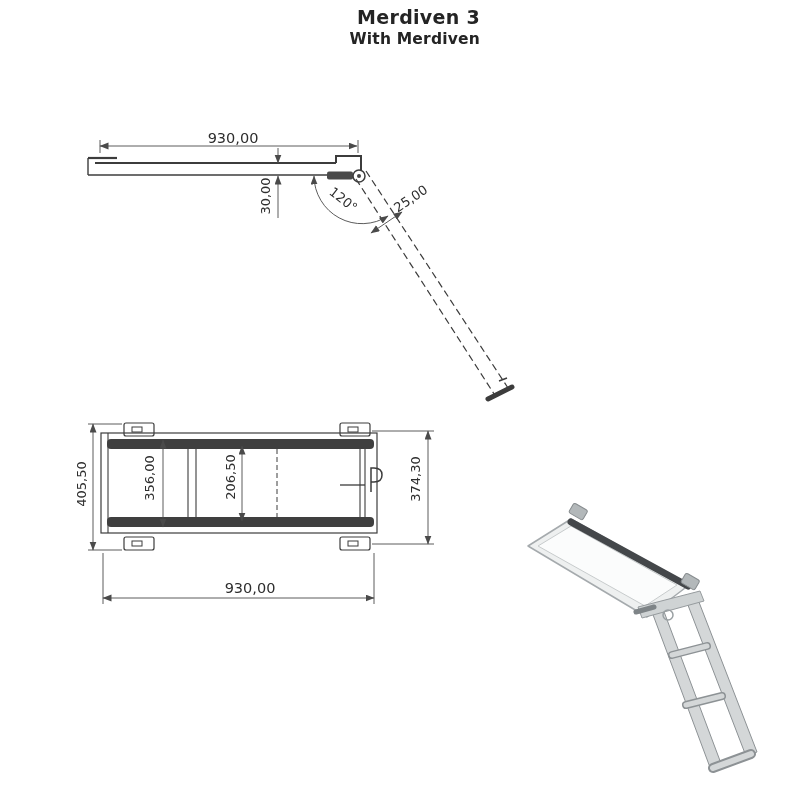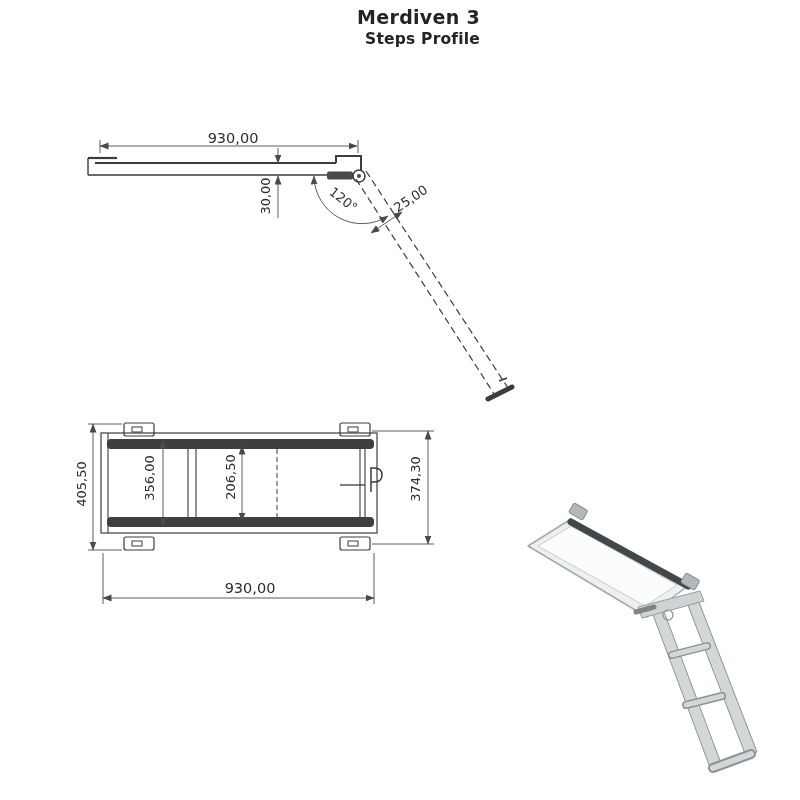--- a/index.html
+++ b/index.html
@@ -12,21 +12,21 @@
   svg text{font-family:"DejaVu Sans","Liberation Sans",sans-serif;fill:#2e2e2e;font-size:13px;}
   text.big{font-size:14.5px;}
 </style>
 </head>
 <body>
 
 <div class="sheet">
 
   <div class="title-block">
     <div class="t-big">Merdiven 3</div>
-    <div class="t-small">Steps Profile</div>
+    <div class="t-small">With Merdiven</div>
   </div>
 
   <svg width="800" height="800" viewBox="0 0 800 800">
     <defs>
       <marker id="arrow" markerUnits="userSpaceOnUse" markerWidth="10" markerHeight="8" refX="8.5" refY="3.5" orient="auto-start-reverse">
         <path d="M0,0 L9,3.5 L0,7 Z" fill="#4a4a4a"></path>
       </marker>
     </defs>
 
     <g stroke="#3c3c3c" fill="none">

